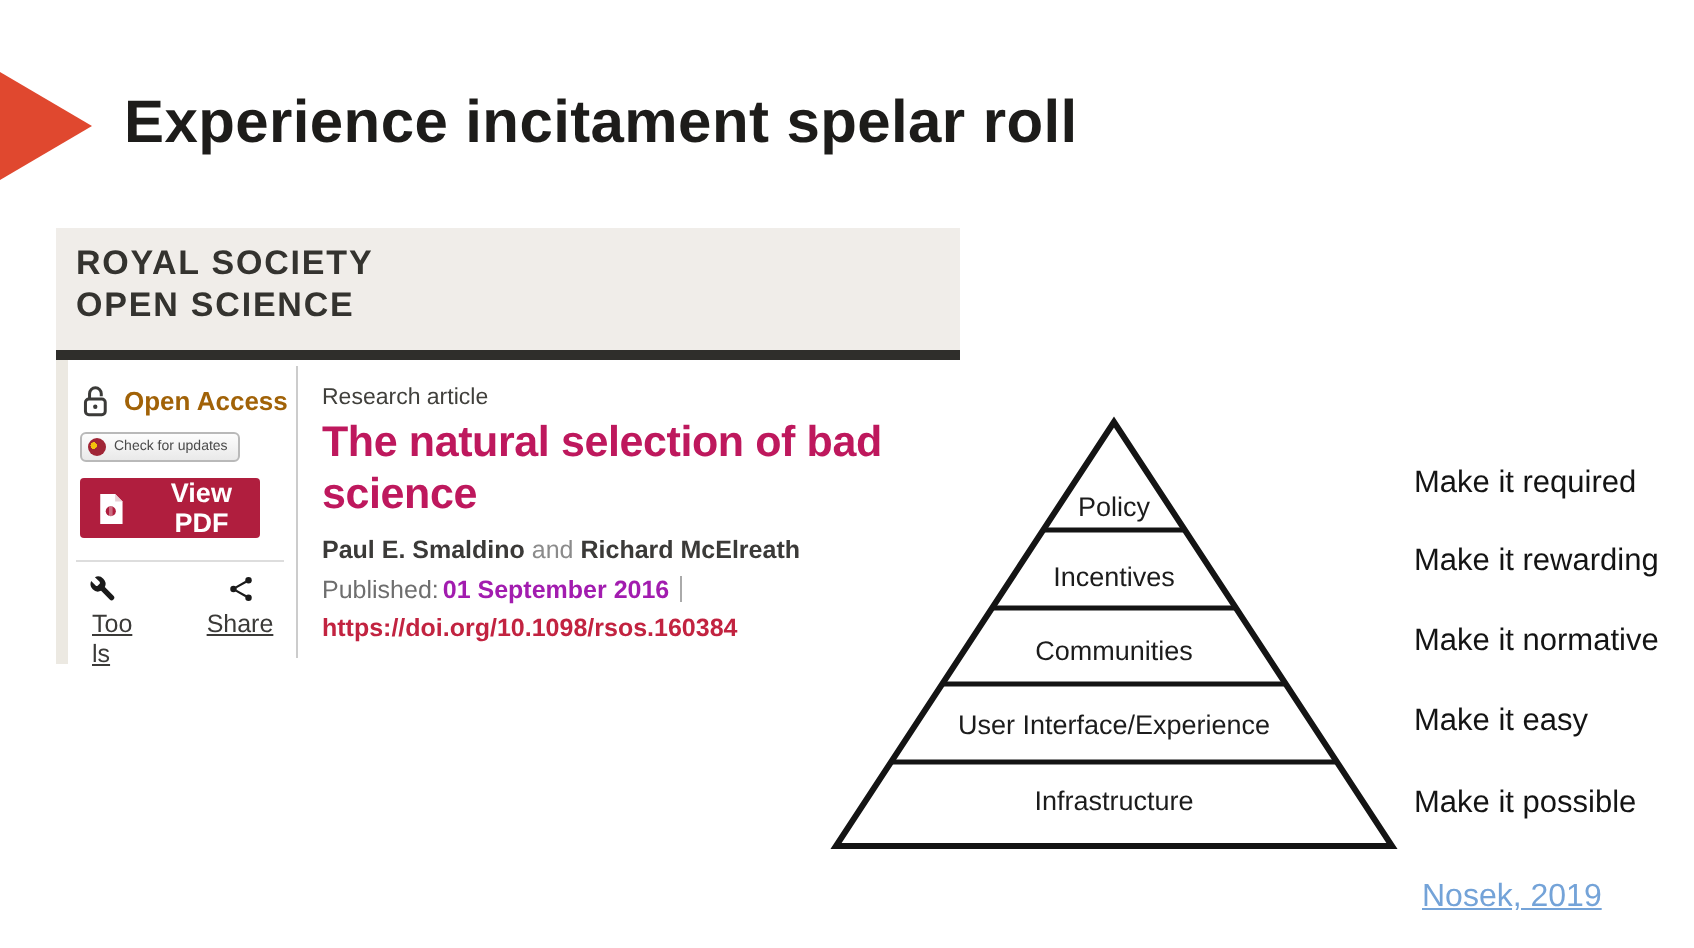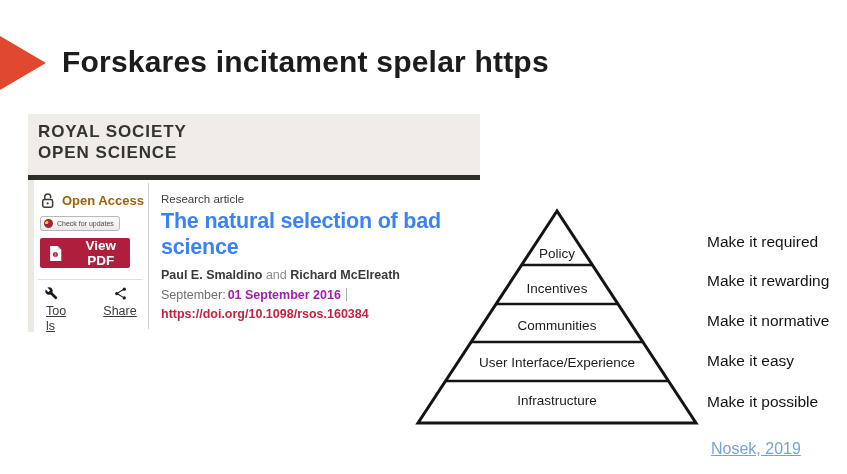--- a/index.html
+++ b/index.html
@@ -40,21 +40,21 @@
   .tool-col svg { margin-left:2px; }
   .share-col svg { margin:0 auto 3px auto; }
   .mini-lbl { font-size:12.5px; color:#3b3a38; line-height:15px; display:block;text-decoration:underline; }
   .tool-col .mini-lbl { padding-left:4px; }
 
   .vdiv { width:1px; background:#ccc; margin:3px 0; }
 
   .main-col { flex:1; padding:13px 0 0 12px; }
   .kicker { font-size:11.5px; color:#41403c; }
   .art-title { width:316px; margin-top:4px; font-size:21.5px; font-weight:700;
-    color:#3b82f6; line-height:1.2; letter-spacing:-0.2px; }
+    color:#be185d; line-height:1.2; letter-spacing:-0.2px; }
   .authors { margin-top:7px; font-size:12.5px; color:#3b3a38; }
   .authors .auth { font-weight:700; }
   .authors .conj { color:#8b8b8b; }
   .pub-row { margin-top:6px; font-size:12.5px; }
   .pub-lbl { color:#6e6e6e; }
   .pub-date { color:#a21caf; font-weight:700; margin-left:2px; }
   .pub-caret { display:inline-block; width:1px; height:13px; background:#aaa; margin-left:5px; vertical-align:-2px; }
   .doi { display:block; margin-top:5px; font-size:12.5px; font-weight:700; color:#c22340; text-decoration:none; cursor:pointer; }
 
   
@@ -69,21 +69,21 @@
 
   .citation { position:absolute; left:711px; top:440px; font-size:16px; color:#74a3d8;
     text-decoration:underline; cursor:pointer; }
 </style>
 </head>
 <body>
 
 <div class="slide">
 
   <div class="accent-arrow"></div>
-  <h1 class="slide-title">Forskares incitament spelar https</h1>
+  <h1 class="slide-title">Experience incitament spelar roll</h1>
 
   <div class="article-card">
     <div class="journal-header">
       <div>ROYAL SOCIETY</div>
       <div>OPEN SCIENCE</div>
     </div>
     <div class="dark-bar"></div>
 
     <div class="card-body">
       <div class="sidebar">
@@ -138,21 +138,21 @@
 
       <div class="main-col">
         <div class="kicker">Research article</div>
         <div class="art-title">The natural selection of bad science</div>
         <div class="authors">
           <span class="auth">Paul E. Smaldino</span>
           <span class="conj">and</span>
           <span class="auth">Richard McElreath</span>
         </div>
         <div class="pub-row">
-          <span class="pub-lbl">September:</span><span class="pub-date">01 September 2016</span><span class="pub-caret"></span>
+          <span class="pub-lbl">Published:</span><span class="pub-date">01 September 2016</span><span class="pub-caret"></span>
         </div>
         <a class="doi">https://doi.org/10.1098/rsos.160384</a>
       </div>
     </div>
   </div>
 
   <svg class="pyramid" viewBox="0 0 298 228">
     <polygon points="149,8 10,220 288,220"></polygon>
     <line x1="113.6" y1="62" x2="184.2" y2="62"></line>
     <line x1="88" y1="101" x2="209.5" y2="101"></line>

